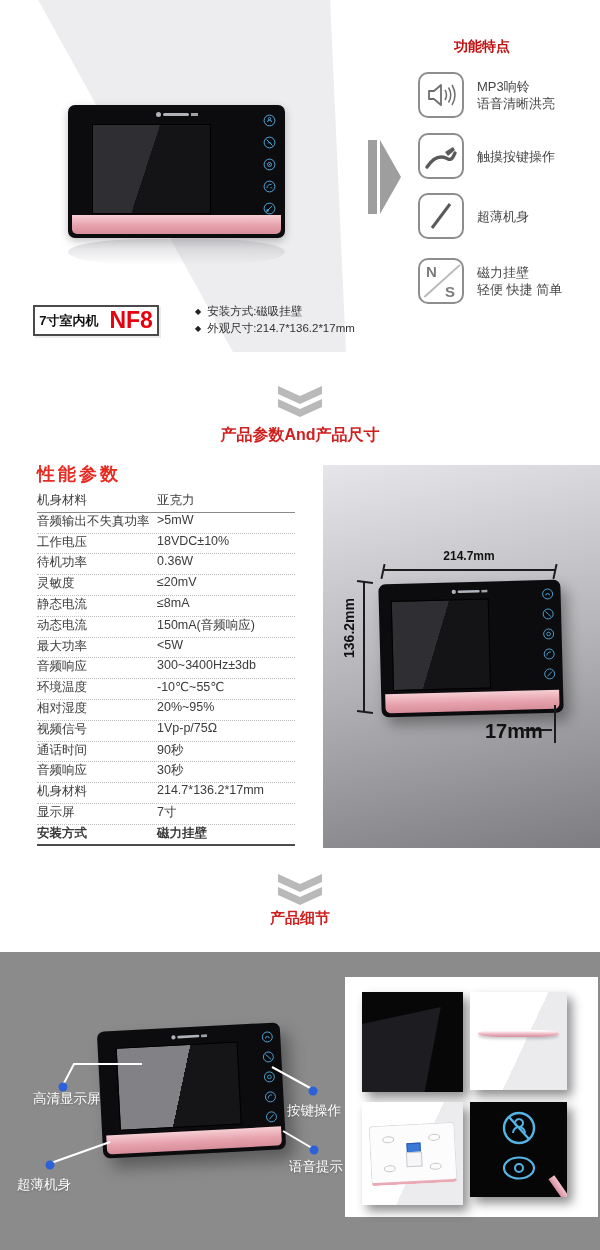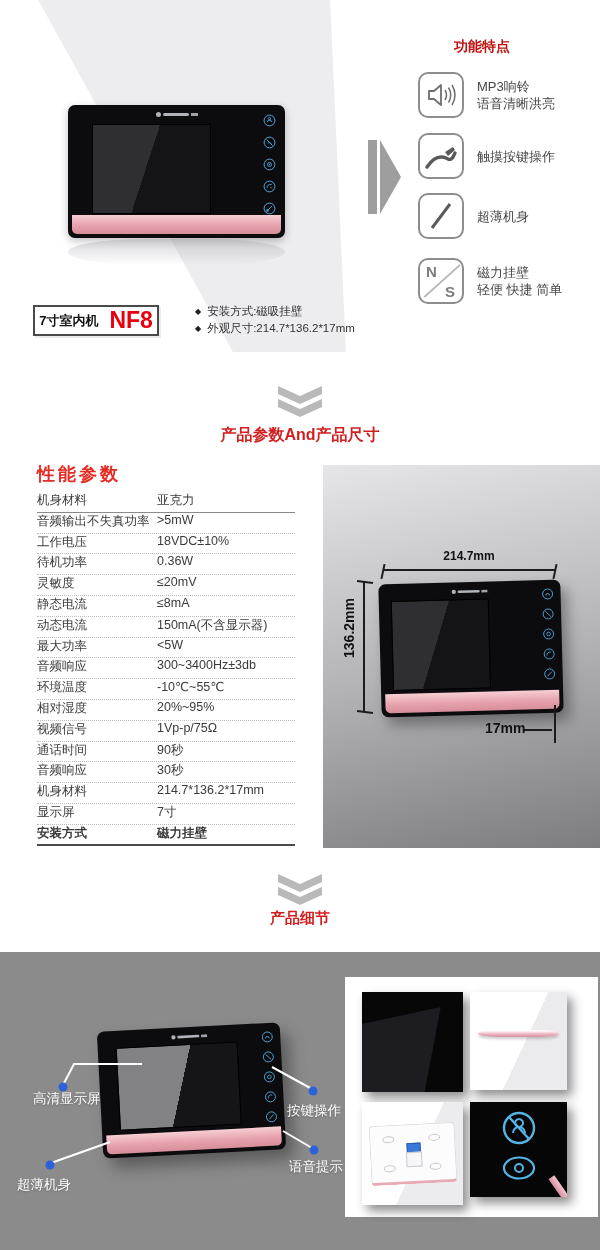--- a/index.html
+++ b/index.html
@@ -81,21 +81,21 @@
   .dim-line-top::before,.dim-line-top::after{content:"";position:absolute;top:-7px;width:2px;height:15px;background:#1c1c1c;transform:rotate(12deg);}
   .dim-line-top::before{left:-1px;} .dim-line-top::after{right:-1px;}
   .dim-w-label{position:absolute;left:60px;top:84px;width:172px;text-align:center;font-size:12px;font-weight:bold;color:#111;}
   .dim-line-left{position:absolute;left:40px;top:117px;height:130px;border-left:2px solid #1c1c1c;}
   .dim-line-left::before,.dim-line-left::after{content:"";position:absolute;left:-8px;width:16px;height:2px;background:#1c1c1c;transform:rotate(8deg);}
   .dim-line-left::before{top:-1px;} .dim-line-left::after{bottom:-1px;}
   .dim-h-label{position:absolute;left:18px;top:203px;width:80px;text-align:center;font-size:14px;font-weight:bold;color:#111;
     transform:rotate(-90deg);transform-origin:0 0;}
   .dim-line-depth{position:absolute;left:231px;top:240px;height:38px;border-left:2px solid #1c1c1c;}
   .dim-depth-dash{position:absolute;left:201px;top:264px;width:28px;border-top:2px solid #1c1c1c;}
-  .dim-d-label{position:absolute;left:162px;top:255px;font-size:14px;font-weight:bold;color:#111;}
+  .dim-d-label{position:absolute;left:162px;top:255px;font-size:20px;font-weight:bold;color:#111;}
 
   
   .gray-band{position:absolute;left:0;top:952px;width:600px;height:298px;background:#8b8b8b;}
   .detail-device{left:100px;top:1027px;width:183px;height:127px;transform:rotate(-3deg);box-shadow:8px 10px 16px rgba(0,0,0,.35);}
   .detail-device .screen{left:18px;top:17px;width:120px;height:81px;background:linear-gradient(105deg,#828286 0 52%,#151518 52%);}
   .detail-device .touch-col{right:7px;top:8px;gap:8px;}
   .callout-svg{position:absolute;left:0;top:952px;pointer-events:none;}
   .callout-label{position:absolute;color:#ffffff;font-size:13.5px;white-space:nowrap;text-shadow:0 1px 2px rgba(0,0,0,.25);}
   .cl0{left:33px;top:1090px;} .cl1{left:287px;top:1102px;text-align:right;} .cl2{left:17px;top:1176px;} .cl3{left:289px;top:1158px;}
 
@@ -256,21 +256,21 @@
       <div class="spec-row">
         <div class="spec-label">灵敏度</div>
         <div class="spec-value">≤20mV</div>
       </div>
       <div class="spec-row">
         <div class="spec-label">静态电流</div>
         <div class="spec-value">≤8mA</div>
       </div>
       <div class="spec-row">
         <div class="spec-label">动态电流</div>
-        <div class="spec-value">150mA(不含显示器)</div>
+        <div class="spec-value">150mA(音频响应)</div>
       </div>
       <div class="spec-row">
         <div class="spec-label">最大功率</div>
         <div class="spec-value">&lt;5W</div>
       </div>
       <div class="spec-row">
         <div class="spec-label">音频响应</div>
         <div class="spec-value">300~3400Hz±3db</div>
       </div>
       <div class="spec-row">

